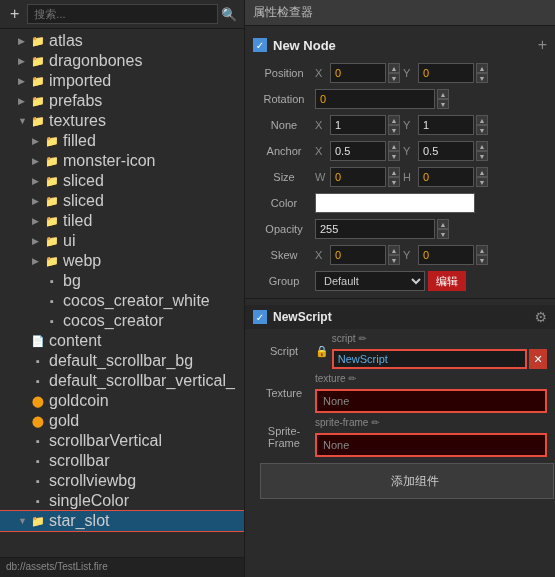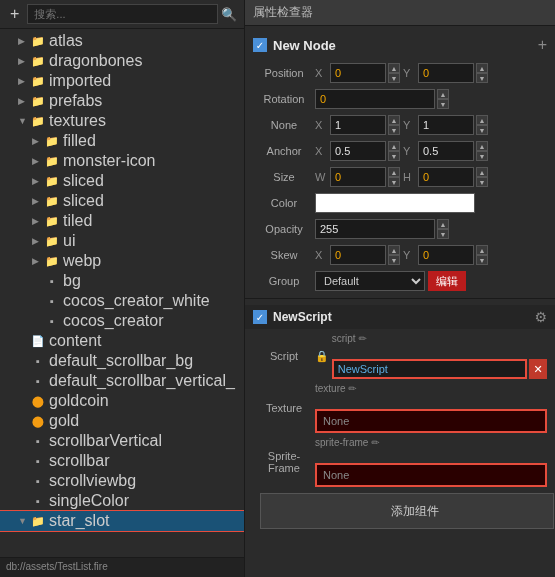--- a/index.html
+++ b/index.html
@@ -377,21 +377,21 @@
       height: 20px;
       cursor: pointer;
       display: flex;
       align-items: center;
       justify-content: center;
     }
 
     .field-label-small {
       font-size: 10px;
       color: #888;
-      margin-bottom: 15px;
+      margin-bottom: 5px;
     }
 
     .asset-field {
       background: #2a0000;
       border: 2px solid #c0392b;
       color: #888;
       font-size: 11px;
       height: 24px;
       width: 100%;
       padding: 0 6px;

